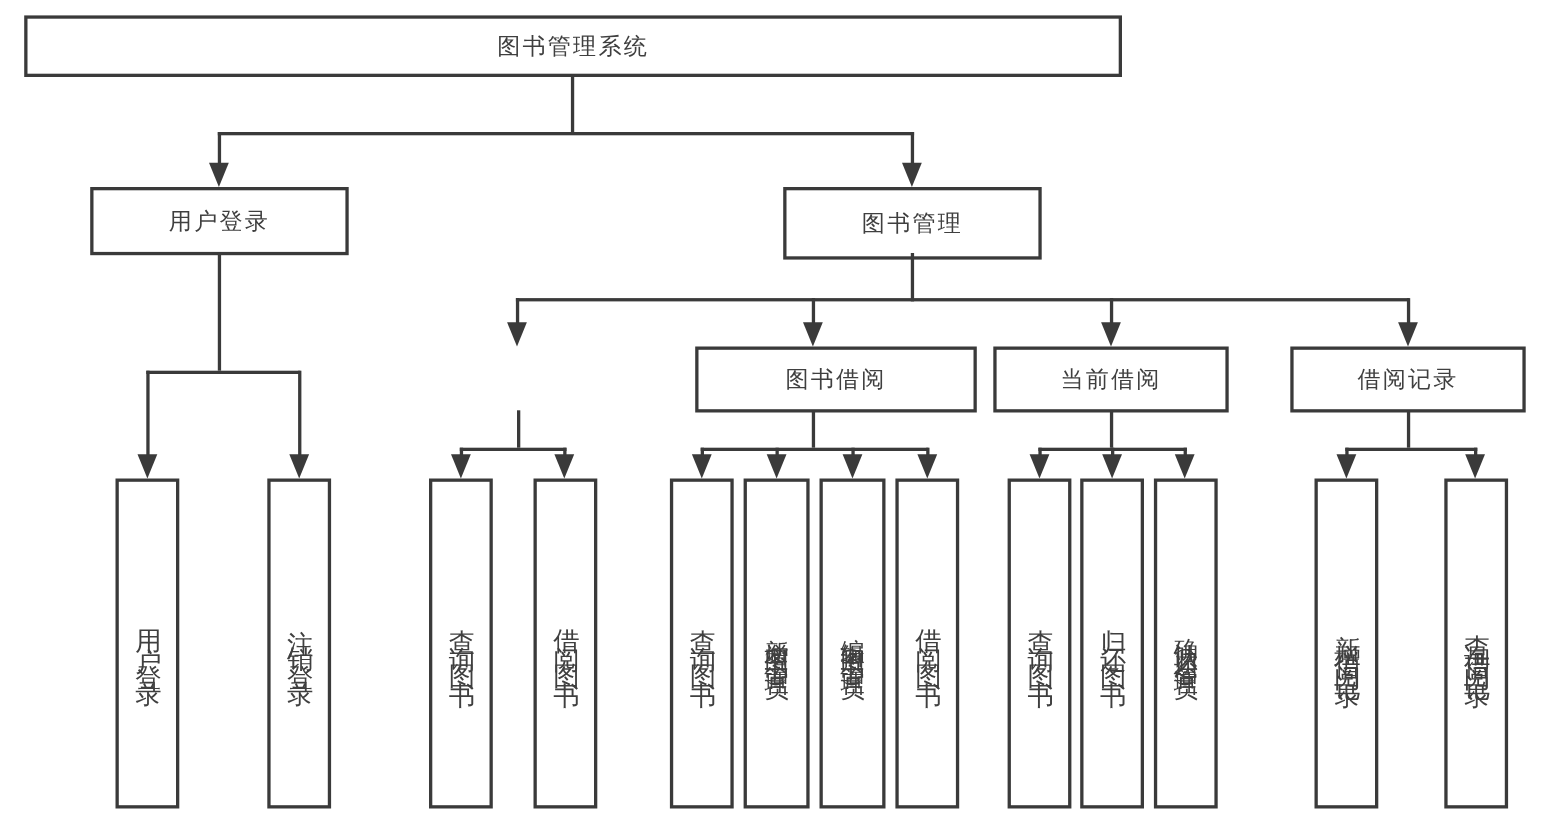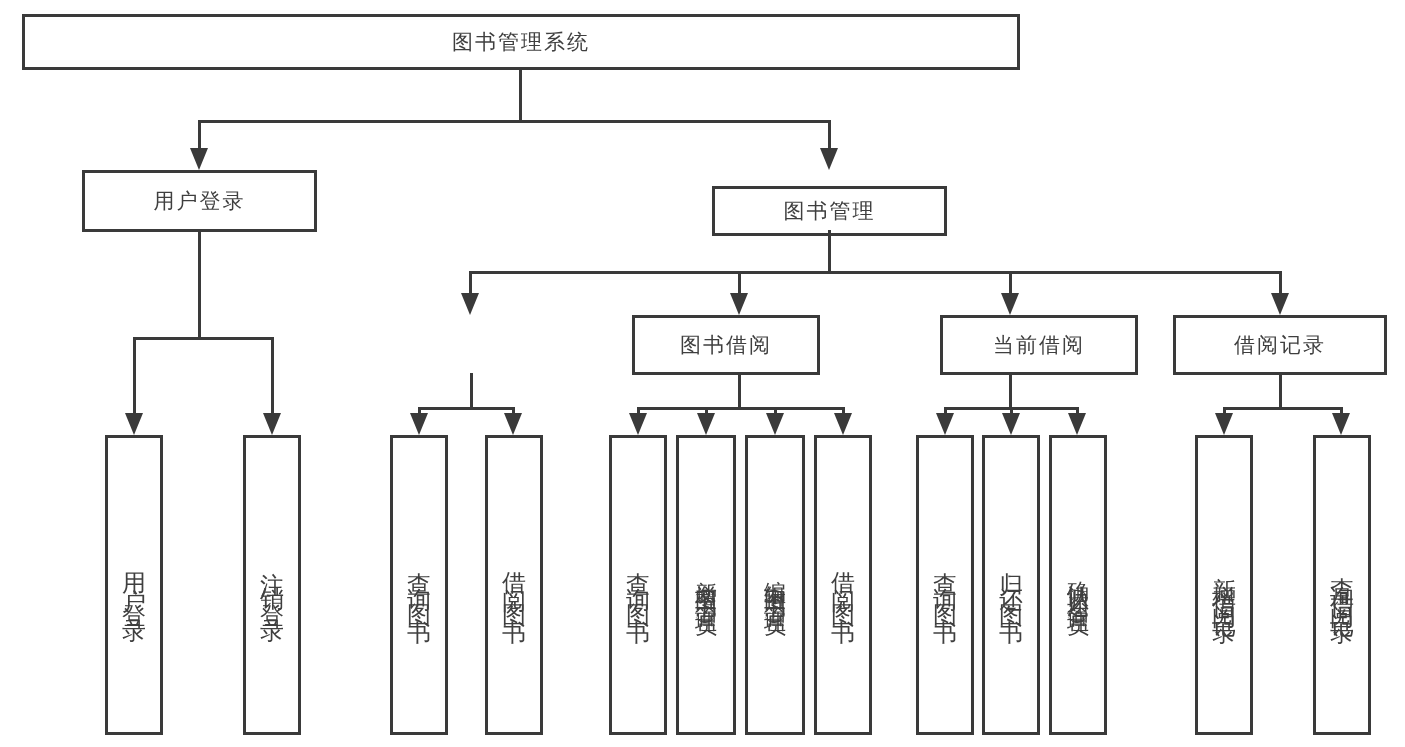--- a/index.html
+++ b/index.html
@@ -39,30 +39,30 @@
 <div class="stage">
 
   <div class="box" style="left:22px;top:14px;width:998px;height:56px;">
     <span>图书管理系统</span>
   </div>
 
   <div class="box" style="left:82px;top:170px;width:235px;height:62px;">
     <span>用户登录</span>
   </div>
 
-  <div class="box" style="left:712px;top:170px;width:235px;height:50px;margin-top:16px;">
+  <div class="box" style="left:712px;top:170px;width:235px;height:66px;">
     <span>图书管理</span>
   </div>
 
 
-  <div class="box" style="left:632px;top:315px;width:188px;height:60px;">
+  <div class="box" style="left:632px;top:315px;width:256px;height:60px;">
     <span>图书借阅</span>
   </div>
 
-  <div class="box" style="left:903px;top:315px;width:198px;height:60px;margin-left:37px;">
+  <div class="box" style="left:903px;top:315px;width:214px;height:60px;">
     <span>当前借阅</span>
   </div>
 
   <div class="box" style="left:1173px;top:315px;width:214px;height:60px;">
     <span>借阅记录</span>
   </div>
 
   <div class="box leaf" style="left:105px;top:435px;width:58px;height:300px;">
     <span class="vtext ls-lg">用户登录</span>
   </div>

